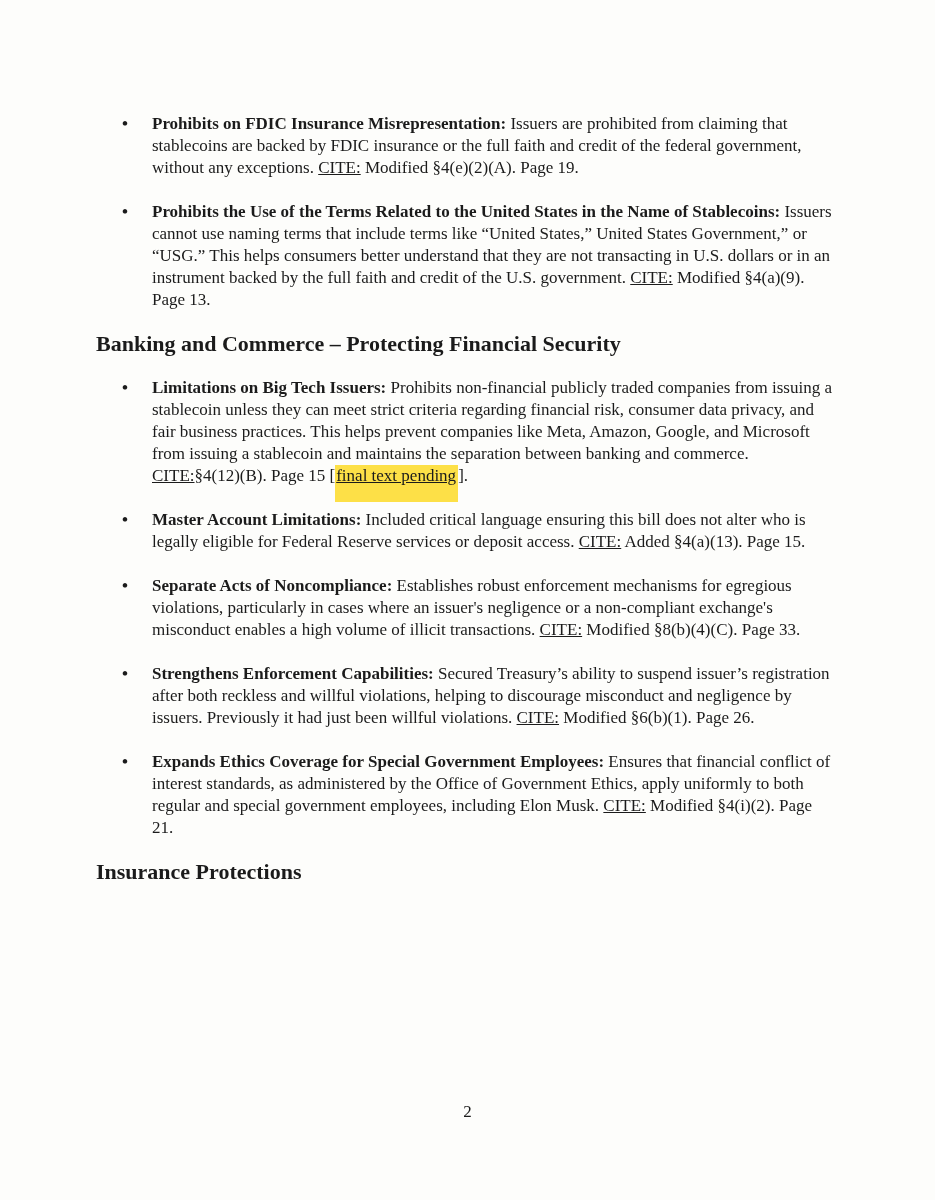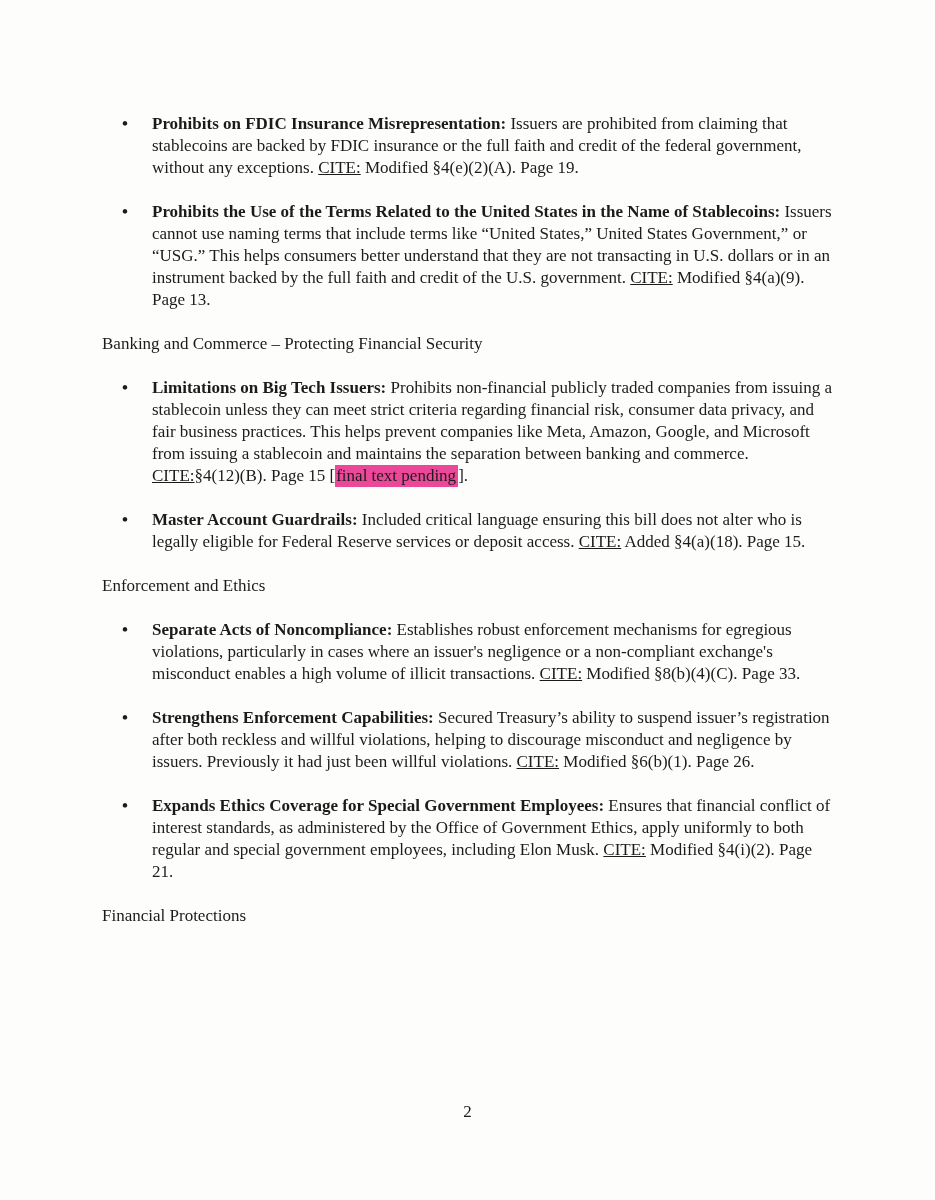--- a/index.html
+++ b/index.html
@@ -38,28 +38,29 @@
     font-weight: bold;
     font-size: 17px;
   }
   .b { font-weight: bold; text-align: right; }
   .i { }
   .cite-label {
     font-weight: normal;
     text-decoration: underline;
   }
   h2.section-heading {
-    font-size: 17px;
+    font-size: 22px;
     line-height: 22px;
-    font-weight: normal;
-    margin: 0 0 22px 6px;
+    font-weight: bold;
+    margin: 0 0 22px 0;
   }
   .hl {
-    background: #ec4899;
-    padding: 1px 2px 2px 1px;
+    background: #fde047;
+    padding: 1px 2px 17px 1px;
+    text-decoration: underline;
   }
   .page-footer {
     position: absolute;
     left: 0;
     top: 1101px;
     width: 935px;
     text-align: center;
   }
 </style>
 </head>
@@ -68,29 +69,28 @@
 <div class="page-content">
 
   <ul class="bullet-list">
     <li class="bullet-item"><span class="bullet-marker">•</span><span class="b">Prohibits on FDIC Insurance Misrepresentation:</span><span> Issuers are prohibited from claiming that stablecoins are backed by FDIC insurance or the full faith and credit of the federal government, without any exceptions. </span><span class="cite-label">CITE:</span><span class="i"> Modified §4(e)(2)(A). Page 19.</span></li>
     <li class="bullet-item"><span class="bullet-marker">•</span><span class="b">Prohibits the Use of the Terms Related to the United States in the Name of Stablecoins:</span><span> Issuers cannot use naming terms that include terms like “United States,” United States Government,” or “USG.” This helps consumers better understand that they are not transacting in U.S. dollars or in an instrument backed by the full faith and credit of the U.S. government. </span><span class="cite-label">CITE:</span><span class="i"> Modified §4(a)(9). Page 13.</span></li>
   </ul>
 
   <h2 class="section-heading">Banking and Commerce – Protecting Financial Security</h2>
   <ul class="bullet-list">
     <li class="bullet-item"><span class="bullet-marker">•</span><span class="b">Limitations on Big Tech Issuers:</span><span> Prohibits non-financial publicly traded companies from issuing a stablecoin unless they can meet strict criteria regarding financial risk, consumer data privacy, and fair business practices. This helps prevent companies like Meta, Amazon, Google, and Microsoft from issuing a stablecoin and maintains the separation between banking and commerce. </span><span class="cite-label">CITE:</span><span class="i">§4(12)(B). Page 15 </span><span>[</span><span class="hl">final text pending</span><span>].</span></li>
-    <li class="bullet-item"><span class="bullet-marker">•</span><span class="b">Master Account Guardrails:</span><span> Included critical language ensuring this bill does not alter who is legally eligible for Federal Reserve services or deposit access. </span><span class="cite-label">CITE:</span><span class="i"> Added §4(a)(18). Page 15.</span></li>
+    <li class="bullet-item"><span class="bullet-marker">•</span><span class="b">Master Account Limitations:</span><span> Included critical language ensuring this bill does not alter who is legally eligible for Federal Reserve services or deposit access. </span><span class="cite-label">CITE:</span><span class="i"> Added §4(a)(13). Page 15.</span></li>
   </ul>
 
-  <h2 class="section-heading">Enforcement and Ethics</h2>
   <ul class="bullet-list">
     <li class="bullet-item"><span class="bullet-marker">•</span><span class="b">Separate Acts of Noncompliance:</span><span> Establishes robust enforcement mechanisms for egregious violations, particularly in cases where an issuer's negligence or a non-compliant exchange's misconduct enables a high volume of illicit transactions. </span><span class="cite-label">CITE:</span><span class="i"> Modified §8(b)(4)(C). Page 33.</span></li>
     <li class="bullet-item"><span class="bullet-marker">•</span><span class="b">Strengthens Enforcement Capabilities:</span><span> Secured Treasury’s ability to suspend issuer’s registration after both reckless and willful violations, helping to discourage misconduct and negligence by issuers. Previously it had just been willful violations. </span><span class="cite-label">CITE:</span><span class="i"> Modified §6(b)(1). Page 26.</span></li>
     <li class="bullet-item"><span class="bullet-marker">•</span><span class="b">Expands Ethics Coverage for Special Government Employees:</span><span> Ensures that financial conflict of interest standards, as administered by the Office of Government Ethics, apply uniformly to both regular and special government employees, including Elon Musk. </span><span class="cite-label">CITE:</span><span class="i"> Modified §4(i)(2). Page 21.</span></li>
   </ul>
 
-  <h2 class="section-heading">Financial Protections</h2>
+  <h2 class="section-heading">Insurance Protections</h2>
 
 </div>
 
 <div class="page-footer">
   <span>2</span>
 </div>
 
 </body></html>

